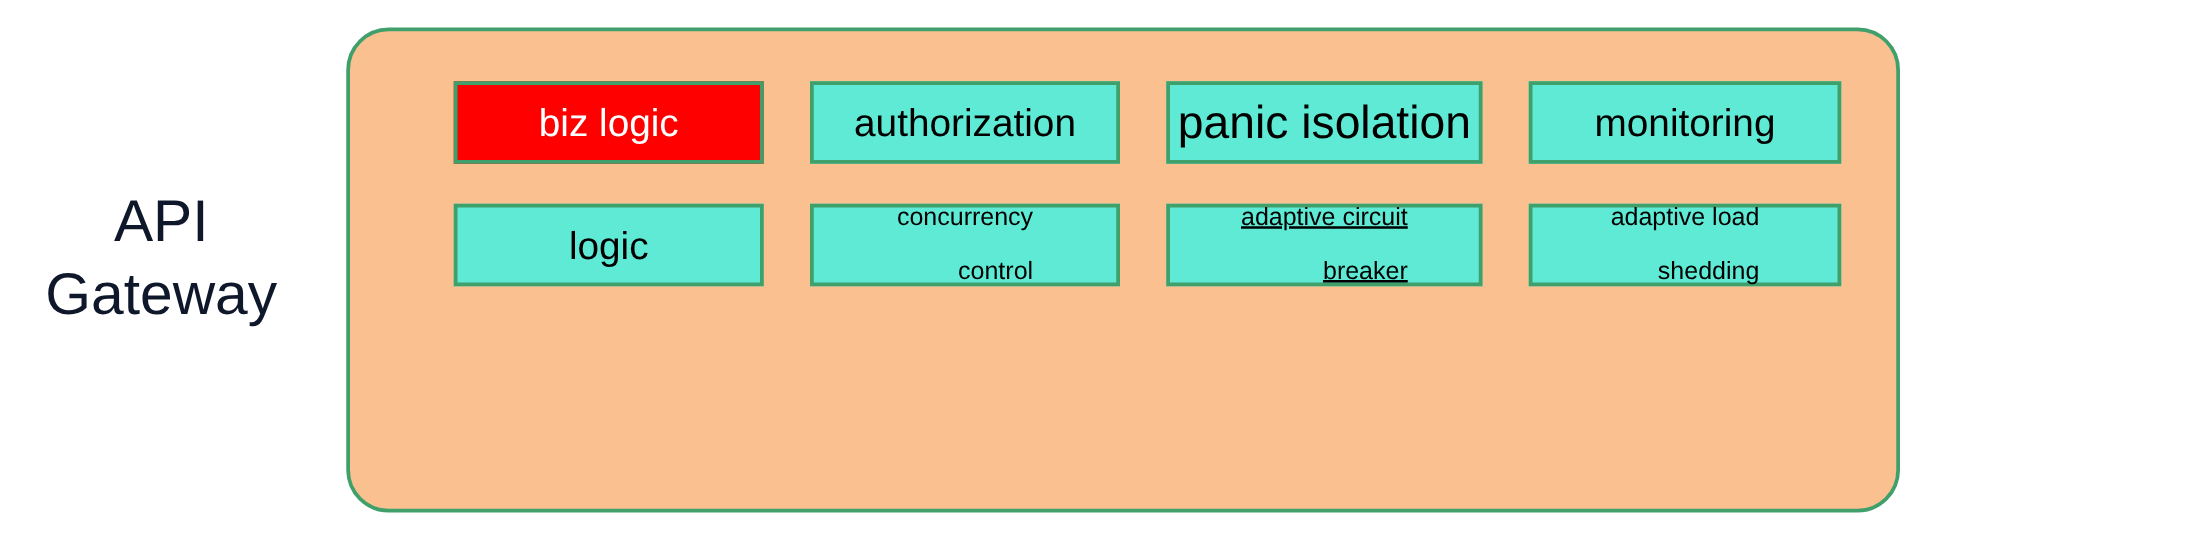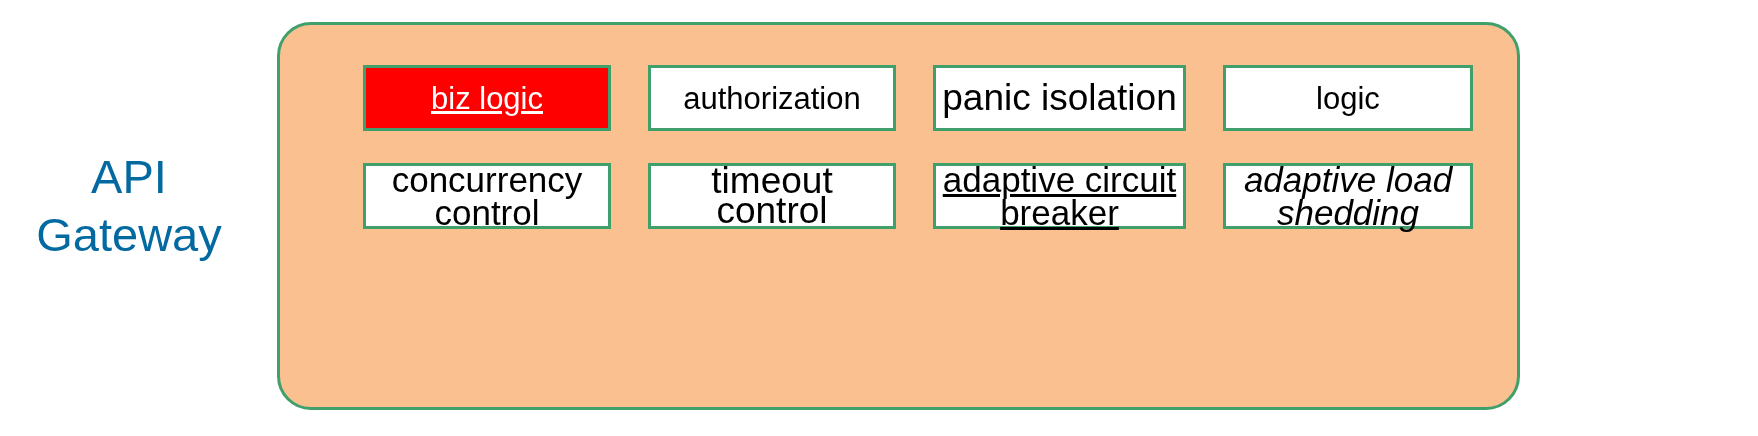--- a/index.html
+++ b/index.html
@@ -20,21 +20,21 @@
     overflow: hidden;
   }
 
   
   #gateway-label {
     position: absolute;
     left: 0px;
     top: 148px;
     width: 258px;
     text-align: center;
-    color: #0369a1;
+    color: #0f172a;
     font-size: 47px;
     line-height: 58px;
     font-weight: 400;
     white-space: pre;
     letter-spacing: 0px;
   }
 
   
   #gateway-container {
     position: absolute;
@@ -58,66 +58,66 @@
     display: grid;
     grid-template-columns: 248px 248px 253px 250px;
     grid-template-rows: 66px 66px 66px;
     column-gap: 37px;
     row-gap: 32px;
   }
 
   .feature-box {
     box-sizing: border-box;
     border: 3px solid #3fa06b;
-    background: #ffffff;
+    background: #5eead4;
     color: #000000;
     display: flex;
     align-items: center;
     justify-content: center;
     text-align: center;
     font-size: 31px;
     line-height: 33px;
     padding: 0 4px;
   }
   .feature-box.small {
     font-size: 37px;
     line-height: 30px;
   }
   .feature-box.two-line {
-    font-size: 35px;
-    line-height: 33px;
+    font-size: 20px;
+    line-height: 43px;
     white-space: pre-line;
+    text-align: right;
   }
   .feature-box.highlight {
     background: #fe0000;
     color: #ffffff;
-    text-decoration: underline;
   }
 </style>
 </head>
 <body>
 
 <div id="canvas">
 
   <div id="gateway-label" style="white-space: pre-line;">API
 Gateway</div>
 
   <div id="gateway-container">
 
     <div id="feature-grid">
 
       <div class="feature-box highlight">biz logic</div>
       <div class="feature-box">authorization</div>
 
       <div class="feature-box small">panic isolation</div>
+      <div class="feature-box">monitoring</div>
       <div class="feature-box">logic</div>
       <div class="feature-box two-line" style="white-space: pre-line;">concurrency
 control</div>
 
-      <div class="feature-box small">timeout control</div>
       <div class="feature-box two-line" style="white-space: pre-line; text-decoration: underline;">adaptive circuit
 breaker</div>
-      <div class="feature-box two-line" style="white-space: pre-line; font-style: italic;">adaptive load
+      <div class="feature-box two-line" style="white-space: pre-line;">adaptive load
 shedding</div>
 
     </div>
   </div>
 </div>
 
 </body></html>

